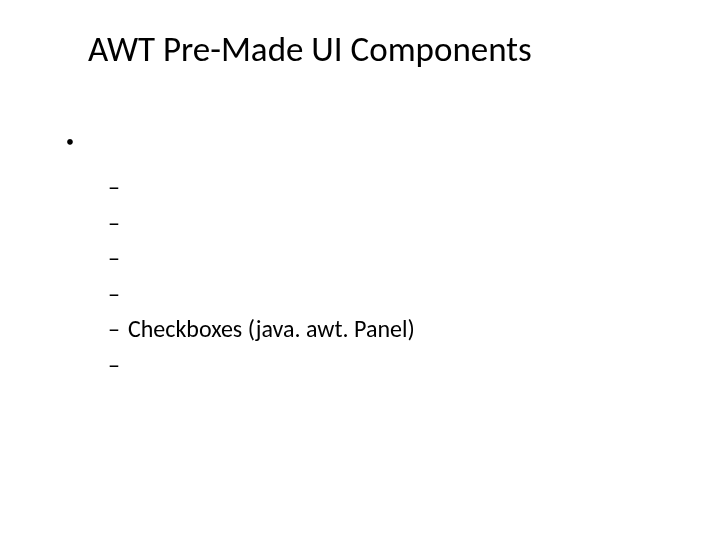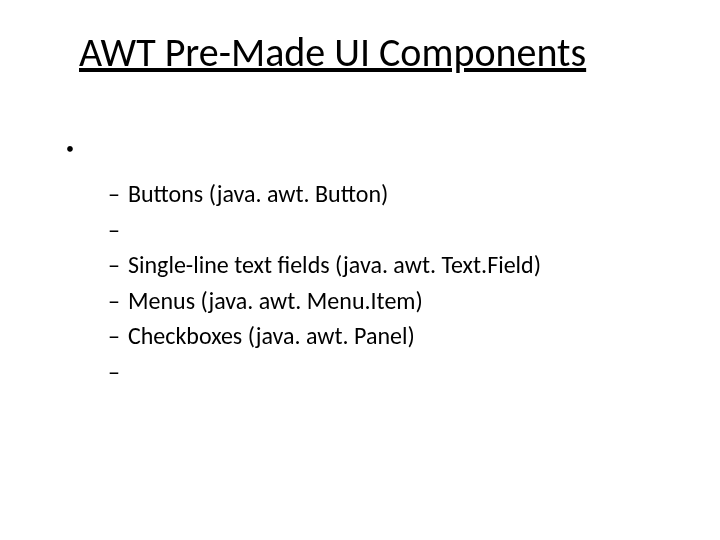--- a/index.html
+++ b/index.html
@@ -9,26 +9,25 @@
     }
     body {
       width: 720px;
       height: 540px;
       background: #ffffff;
       font-family: Calibri, "Segoe UI", Arial, sans-serif;
       color: #000000;
       padding: 28px 60px 40px 60px;
     }
     .title {
-      font-size: 40px;
+      font-size: 35px;
       font-weight: 400;
       letter-spacing: 0px;
       margin-bottom: 52px;
-      margin-left: 19px;
-      text-decoration: underline;
+      margin-left: 28px;
     }
     .body-content {
       margin-left: 6px;
     }
     .level1 {
       font-size: 28px;
       display: flex;
       align-items: flex-start;
       line-height: 1.25;
       margin-bottom: 18px;
@@ -58,32 +57,29 @@
 <h1 class="title">AWT Pre-Made UI Components</h1>
 
 <div class="body-content">
   <div class="level1">
     <span class="bullet">•</span>
   </div>
 
   <div class="level2-container">
     <div class="level2">
       <span class="dash">–</span>
-      <span>Buttons (java. awt. Button)</span>
     </div>
     <div class="level2">
       <span class="dash">–</span>
     </div>
     <div class="level2">
       <span class="dash">–</span>
-      <span>Single-line text fields (java. awt. Text.Field)</span>
     </div>
     <div class="level2">
       <span class="dash">–</span>
-      <span>Menus (java. awt. Menu.Item)</span>
     </div>
     <div class="level2">
       <span class="dash">–</span>
       <span>Checkboxes (java. awt. Panel)</span>
     </div>
     <div class="level2">
       <span class="dash">–</span>
     </div>
   </div>
 </div>

